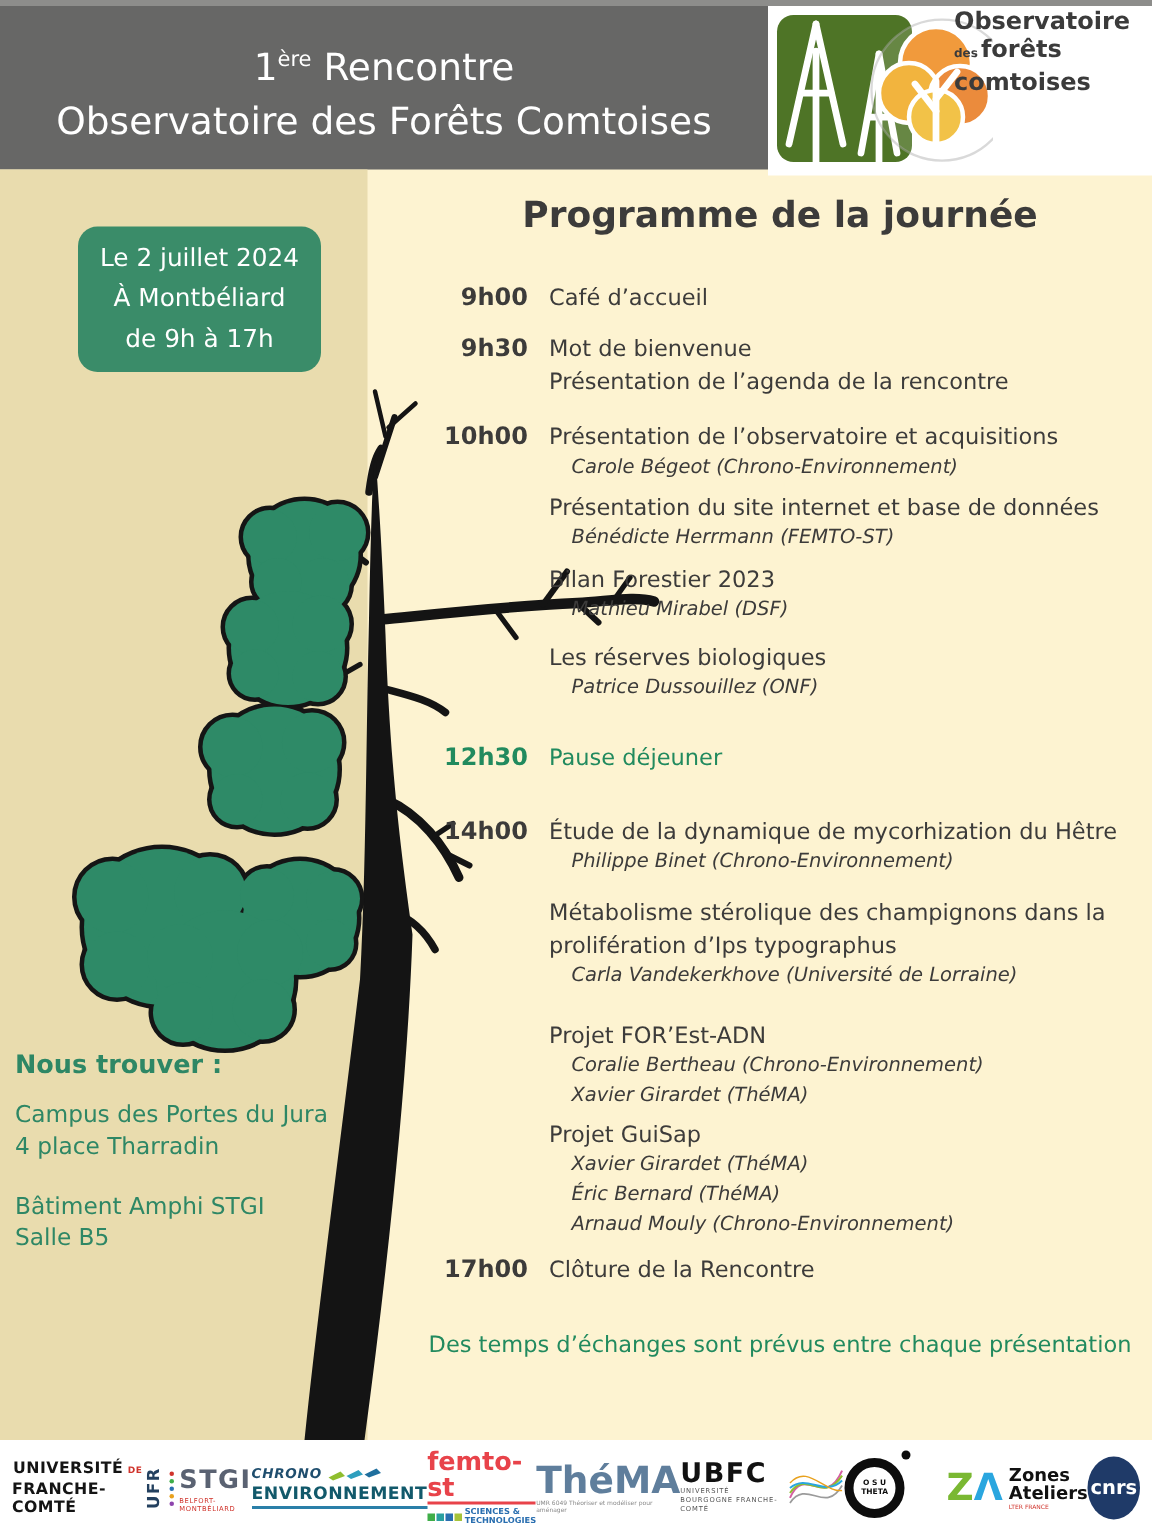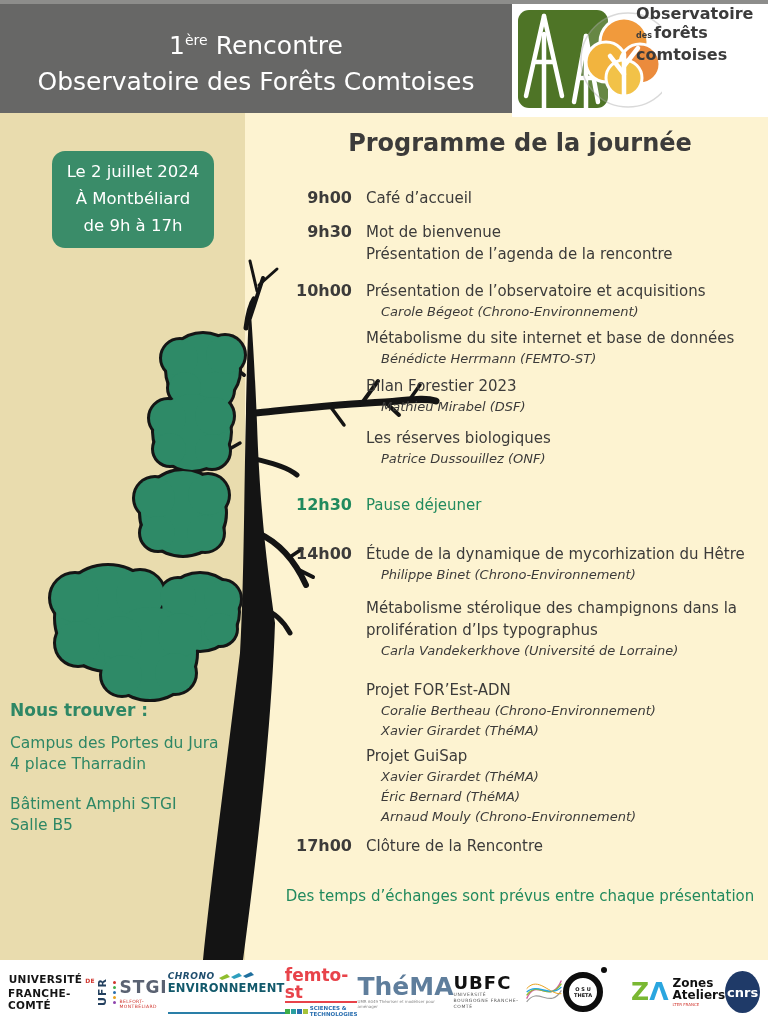--- a/index.html
+++ b/index.html
@@ -47,21 +47,21 @@
   .flogo { display:flex; align-items:center; }
   .ufc { flex-direction:column; color:#141414; font-weight:bold; font-size:10.5px; letter-spacing:0.3px; line-height:12px; text-align:left; }
   .ufc .de { color:#d0342c; font-size:6px; margin-left:3px; }
   .ufr { gap:2px; }
   .ufr .vert { writing-mode:vertical-rl; transform:rotate(180deg); font-weight:bold; font-size:11px; color:#23405f; letter-spacing:1px; }
   .dots { display:flex; flex-direction:column; gap:2px; margin:0 2px; }
   .dots i { width:3px; height:3px; border-radius:50%; display:block; }
   .ufr .stgi-wrap { display:flex; flex-direction:column; align-items:flex-start; }
   .ufr .stgi { font-size:17px; font-weight:bold; color:#5a6272; line-height:24px; letter-spacing:1px; }
   .ufr .stgi-sub { font-size:4.5px; color:#d0342c; letter-spacing:0.4px; }
-  .chrono { flex-direction:column; align-items:flex-start; border-bottom:2px solid #2a7fa8; padding-bottom:17px; }
+  .chrono { flex-direction:column; align-items:flex-start; border-bottom:2px solid #2a7fa8; padding-bottom:2px; }
   .chrono .c-top { display:flex; align-items:center; gap:3px; }
   .chrono .c-chrono { font-style:italic; font-weight:bold; font-size:9px; color:#1f4e6e; letter-spacing:0.5px; }
   .chrono .c-env { font-weight:bold; font-size:11.5px; color:#12596b; letter-spacing:0.3px; }
   .thema { flex-direction:column; align-items:flex-start; }
   .thema .t-name { font-size:25px; font-weight:bold; color:#5f7e9c; line-height:24px; }
   .thema .t-sub { font-size:4px; color:#8a8a8a; }
   .femto { flex-direction:column; align-items:flex-start; }
   .femto .f-name { color:#e8434a; font-weight:bold; font-size:17px; line-height:17px; border-bottom:2px solid #e8434a; }
   .femto .f-sub { display:flex; align-items:center; gap:2px; margin-top:2px; }
   .femto .sq { display:flex; gap:1px; }
@@ -255,21 +255,21 @@
       <div class="time">10h00</div>
       <div class="content">
         <div class="t">Présentation de l’observatoire et acquisitions</div>
         <div class="sp">Carole Bégeot (Chrono-Environnement)</div>
       </div>
     </div>
 
     <div class="row mb6">
       <div class="time"></div>
       <div class="content">
-        <div class="t">Métabolisme du site internet et base de données</div>
+        <div class="t">Présentation du site internet et base de données</div>
         <div class="sp">Bénédicte Herrmann (FEMTO-ST)</div>
       </div>
     </div>
 
     <div class="row mb10">
       <div class="time"></div>
       <div class="content">
         <div class="t">Bilan Forestier 2023</div>
         <div class="sp">Mathieu Mirabel (DSF)</div>
       </div>

